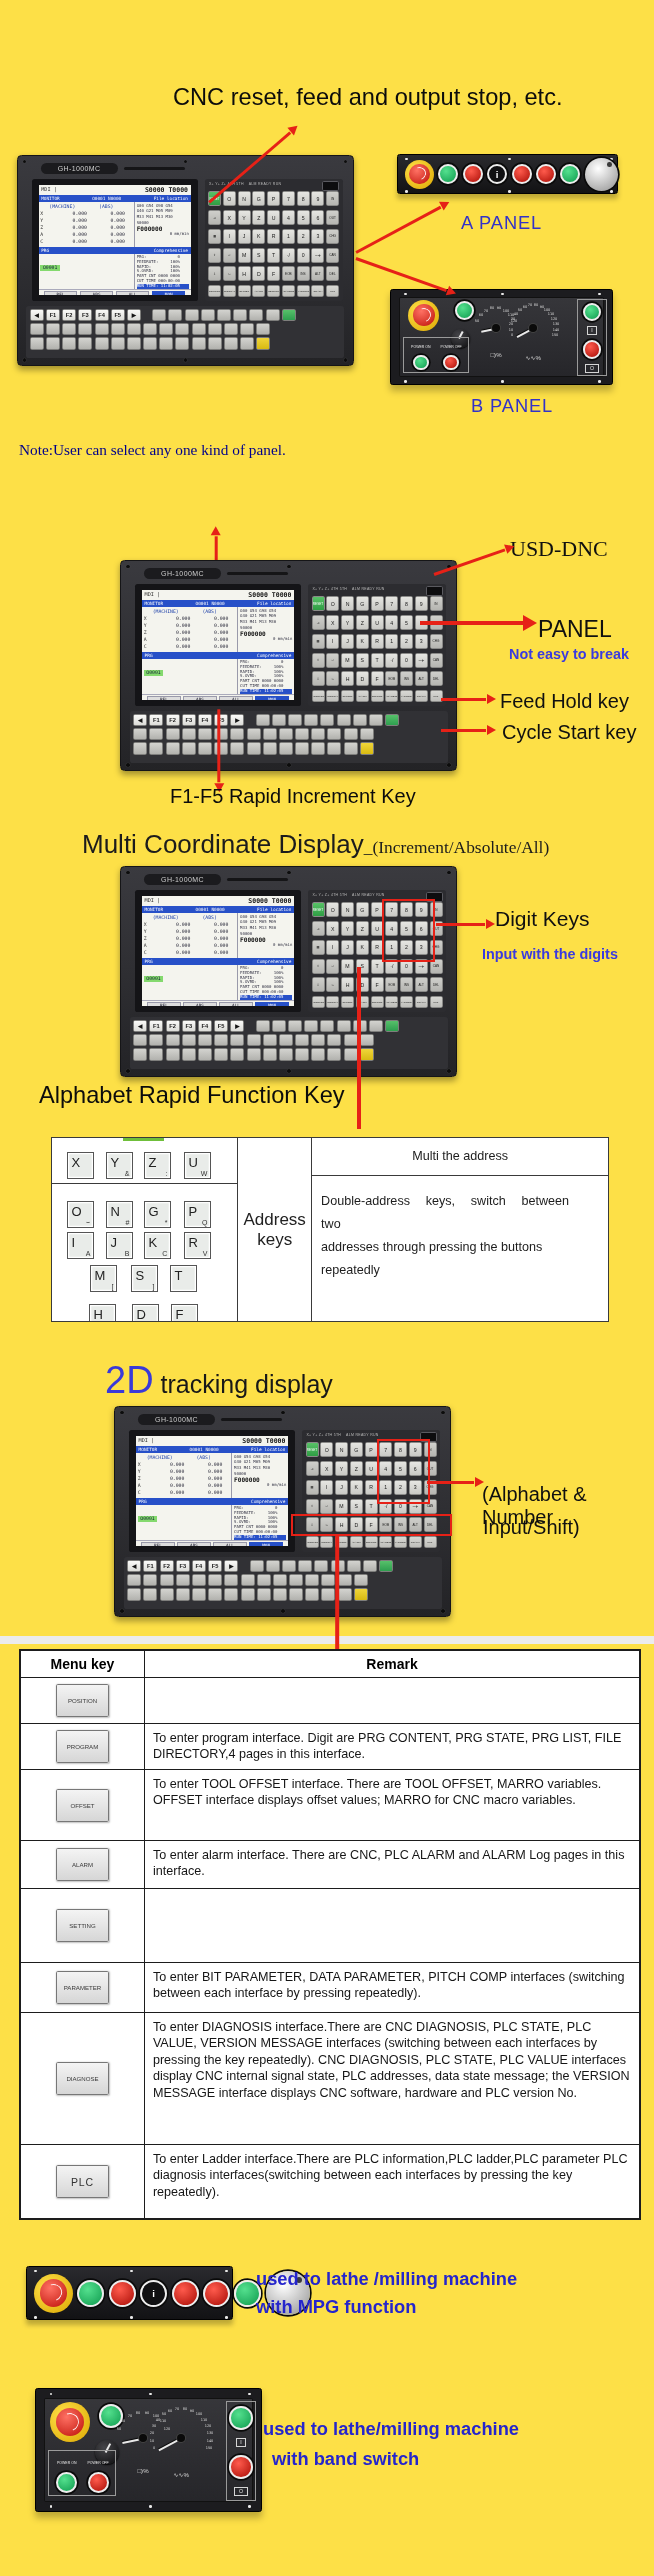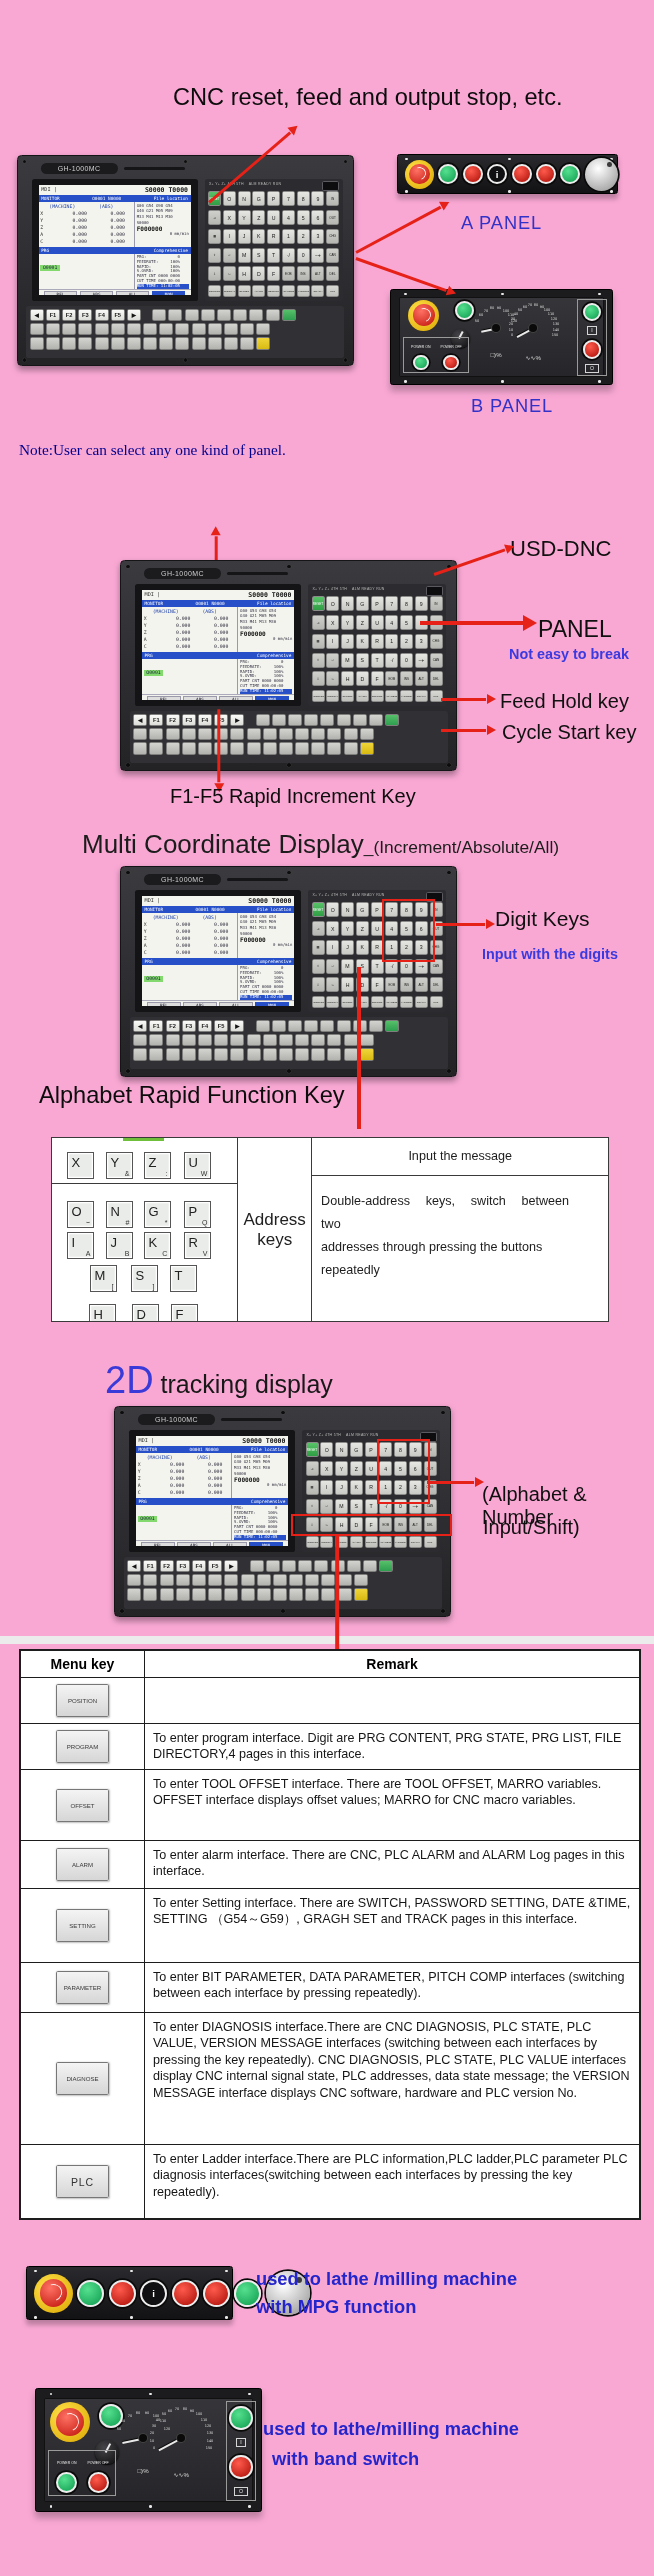--- a/index.html
+++ b/index.html
@@ -1,16 +1,16 @@
 <!DOCTYPE html>
 <html style="font-size:14px"><head>
 <meta charset="utf-8">
 <style>
   html,body{margin:0;padding:0;background:#888;}
-  #stage{position:relative;width:654px;height:2576px;background:#f9a8d4;margin:0 auto;overflow:hidden;
+  #stage{position:relative;width:654px;height:2576px;background:#fde047;margin:0 auto;overflow:hidden;
          font-family:"Liberation Sans",sans-serif;}
   .abs{position:absolute;}
 
   
   .h-black{color:#0c0c0c;font-size:23.6px;letter-spacing:0;}
   .h-blue-bold{color:#2020cf;font-size:23.6px;font-weight:bold;}
   .cap-blue{color:#3232c8;font-size:18.3px;letter-spacing:0.9px;}
   .note-serif{font-family:"Liberation Serif",serif;color:#00008b;font-size:15.3px;}
   .ann-black{color:#101010;font-size:20px;}
   .ann-blue{color:#3a3ae0;font-size:14.4px;font-weight:bold;}
@@ -635,38 +635,38 @@
             <div class="kbk blank"></div>
             <div class="kbk blank"></div>
             <div class="kbk blank"></div>
             <div class="kbk blank"></div>
             <div class="kbk ylw"></div>
           </div>
         </div>
       </div>
     </div>
 
-  <div class="abs ann-black" style="left:510px;top:536px;font-size:22px;">USD-DNC</div>
+  <div class="abs ann-black" style="left:510px;top:536px;font-size:22px;font-family:Liberation Serif, serif;">USD-DNC</div>
   <div class="arrow" style="left:434px;top:573px;width:75px;transform:rotate(-19.1deg);"></div>
 
   <div class="abs ann-black" style="left:538px;top:616px;font-size:23px;">PANEL</div>
   <div class="arrow big" style="left:420px;top:621px;width:103px;"></div>
   <div class="abs ann-blue" style="left:509px;top:646px;">Not easy to break</div>
 
   <div class="abs ann-black" style="left:500px;top:690px;">Feed Hold key</div>
   <div class="arrow" style="left:441px;top:698px;width:45px;"></div>
 
   <div class="abs ann-black" style="left:502px;top:721px;">Cycle Start key</div>
   <div class="arrow" style="left:441px;top:729px;width:45px;"></div>
 
   <div class="arrow" style="left:219px;top:708px;width:73px;transform:rotate(90deg);"></div>
   <div class="abs h-black" style="left:170px;top:785px;font-size:20px;">F1-F5 Rapid Increment Key</div>
 
   <div class="abs" style="left:82px;top:829px;color:#1c1c1c;">
-    <span style="font-size:26px;">Multi Coordinate Display</span><span style="font-size:17.4px;">_(Increment/Absolute/All)</span>
+    <span style="font-size:26px;">Multi Coordinate Display</span><span style="font-size:17.4px;font-family:Liberation Serif, serif;">_(Increment/Absolute/All)</span>
   </div>
   <div class="arrow" style="left:252px;top:865px;width:40px;transform:rotate(90deg);"></div>
   <div id="c3" class="abs" style="left:120px;top:866px;">
       <div class="cnc">
         <i class="scr" style="left: 5.2px; top: 3.5px;"></i>
         <i class="scr" style="left: 326px; top: 3.5px;"></i>
         <i class="scr" style="left: 5.2px; top: 202px;"></i>
         <i class="scr" style="left: 326px; top: 202px;"></i>
         <i class="scr" style="left: 166px; top: 3.5px;"></i>
         <i class="scr" style="left: 166px; top: 202px;"></i>
@@ -945,21 +945,21 @@
         </div>
         <div class="acap" style="left: 80px; top: 166px;">
           <b>D</b>
         </div>
         <div class="acap" style="left: 119px; top: 166px;">
           <b>F</b>
         </div>
       </div>
     <div class="at-c2">Address keys</div>
     <div class="at-c3">
-      <div class="at-head">Input the message</div>
+      <div class="at-head">Multi the address</div>
       <div class="at-hr"></div>
       <div class="at-body">
         <div class="spread">Double-address keys, switch between</div>
         <div>two</div>
         <div>addresses through pressing the buttons repeatedly</div>
       </div>
     </div>
   </div>
 
   <div class="abs" style="left:105px;top:1359px;">
@@ -1215,21 +1215,20 @@
           </div>
         </div>
       <div class="mt-c2">To enter alarm interface. There are CNC, PLC ALARM and ALARM Log pages in this interface.</div>
     </div>
     <div class="mt-row" style="min-height:73px;">
       <div class="mt-c1">
           <div class="mcap">
             <span>SETTING</span>
           </div>
         </div>
-      <div class="mt-c2">To enter Setting interface. There are SWITCH, PASSWORD SETTING, DATE &amp;TIME, SETTING （G54～G59）, GRAGH SET and TRACK pages in this interface.</div>
     </div>
     <div class="mt-row" style="min-height:49px;">
       <div class="mt-c1">
           <div class="mcap">
             <span>PARAMETER</span>
           </div>
         </div>
       <div class="mt-c2">To enter BIT PARAMETER, DATA PARAMETER, PITCH COMP interfaces (switching between each interface by pressing repeatedly).</div>
     </div>
     <div class="mt-row" style="min-height:131px;">

